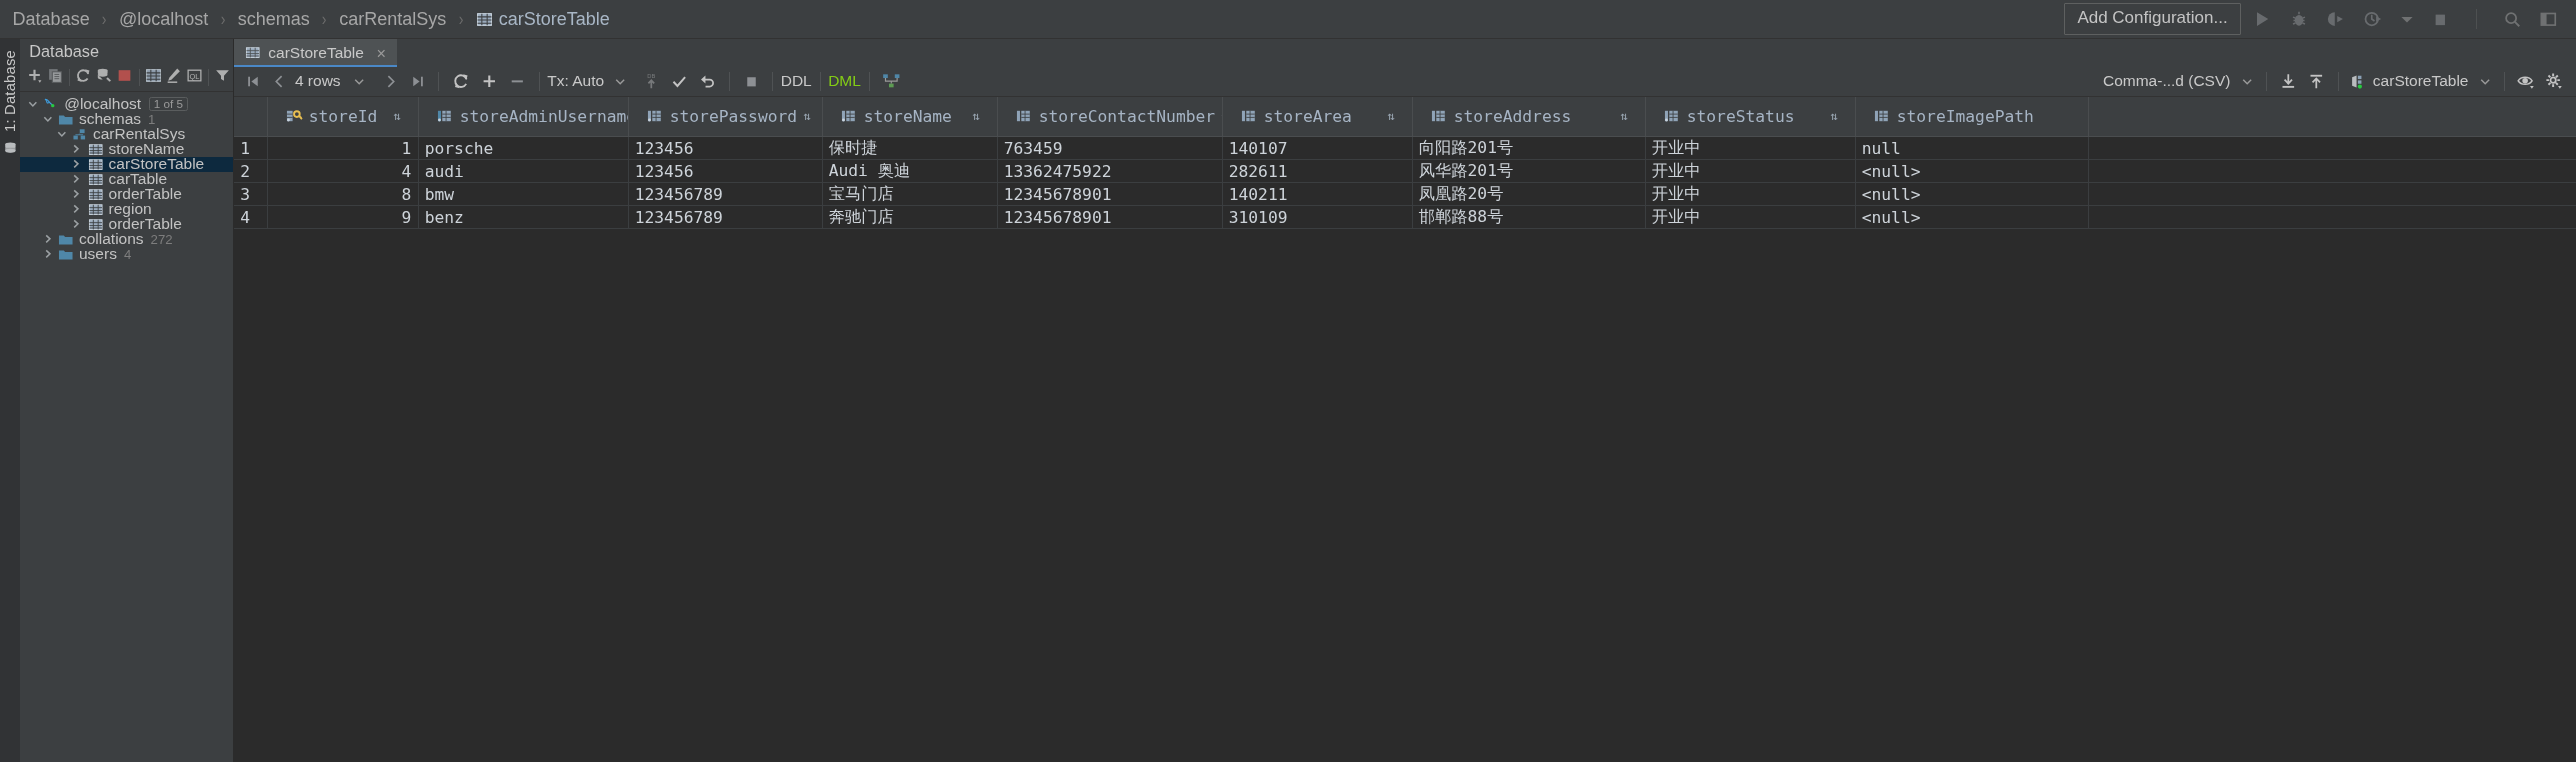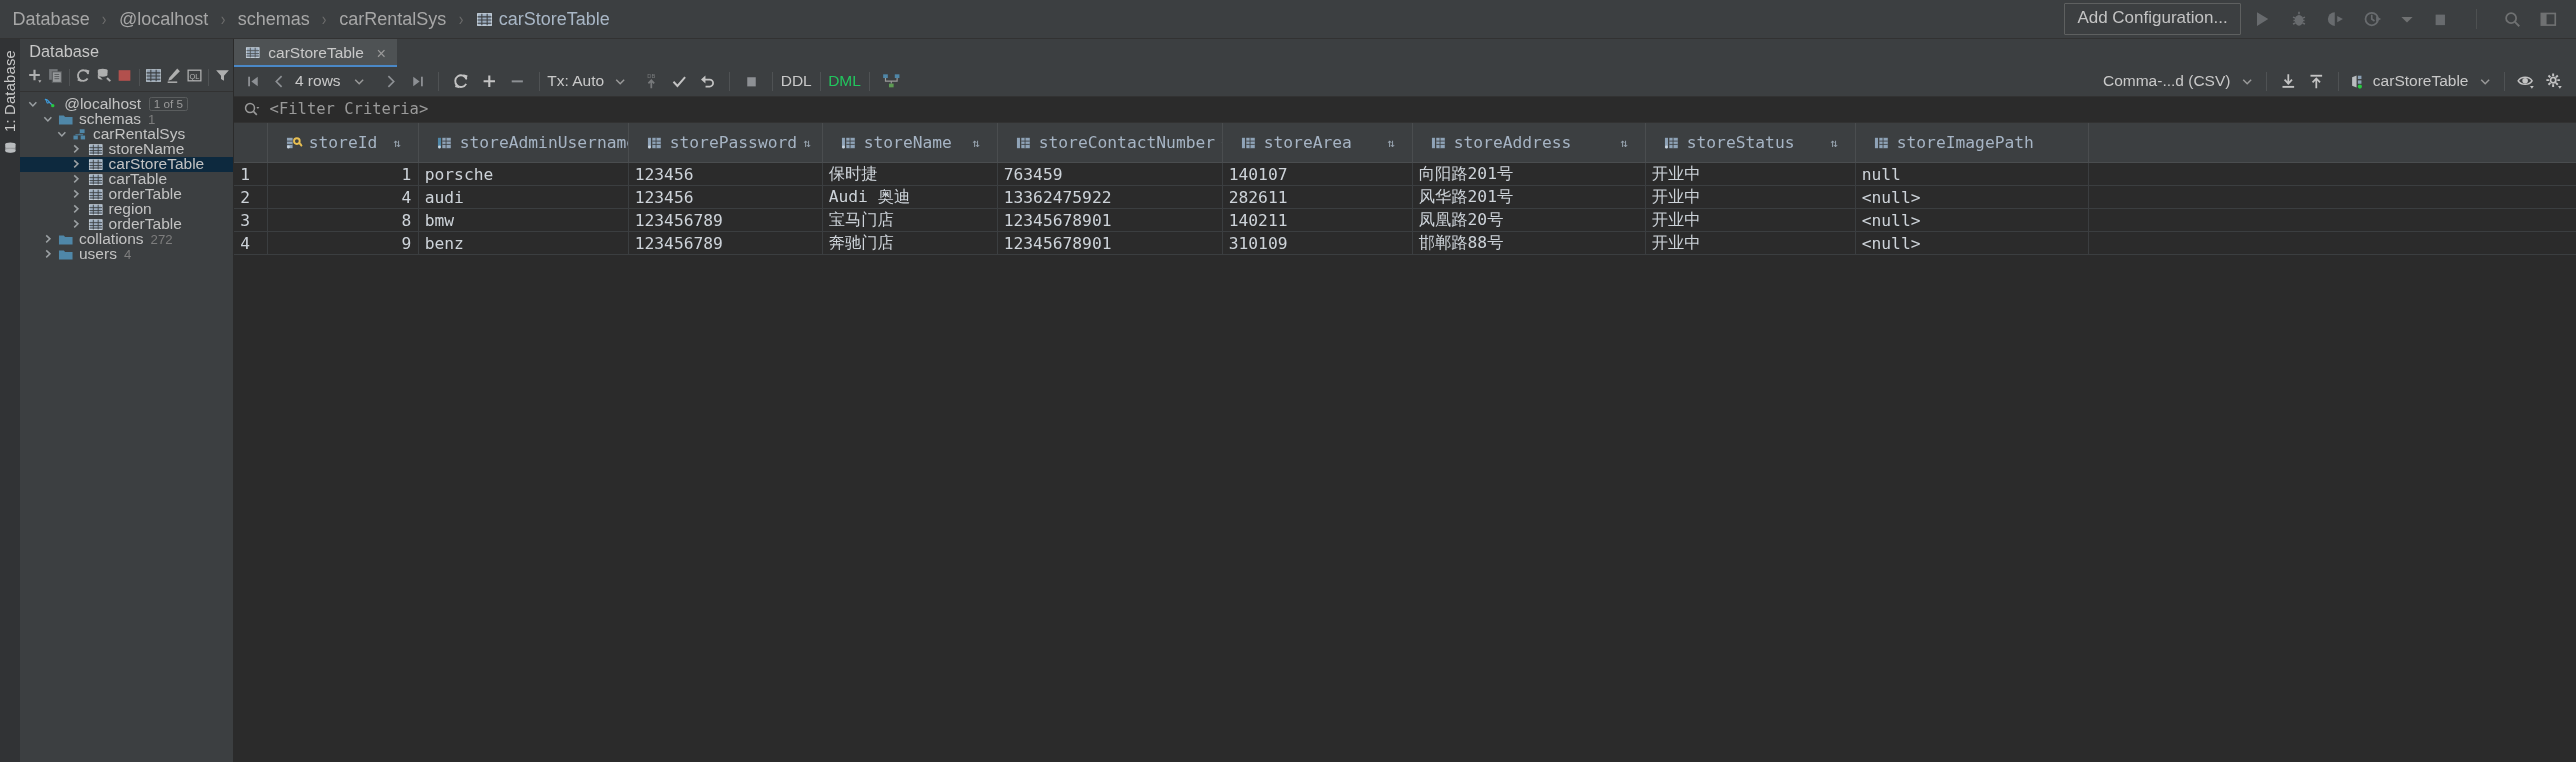--- a/index.html
+++ b/index.html
@@ -99,21 +99,21 @@
   }
   .tabclose { color:#9a9a9a; font-size: 16.3px; margin-left: 4.7px; }
 
   
   .gtool {
     height: 29.5px; display:flex; align-items:center; gap:0;
     padding: 0 7.8px 0 6.2px; border-bottom:0.8px solid #323232; background:#3c3f41;
   }
   .gbtn { height:23px; min-width:22px; display:flex; align-items:center; justify-content:center; padding:0 4.7px; }
   .gtxt { font-size:15.5px; color:#c9c9c9; white-space:nowrap; }
-  .gtxt.dim { color:#22c55e; }
+  .gtxt.dim { color:#84cc16; }
   .gsep { width:0.8px; height:18.6px; background:#4f5254; margin:0 7.8px; }
   .caret { margin-left:5.4px; }
 
   
   .filterrow {
     height: 26.4px; display:flex; align-items:center; gap:9.3px;
     padding-left: 9.3px; background:#2b2b2b; border-bottom:0.8px solid #323232;
   }
   .filtertext { font-family:"DejaVu Sans Mono", monospace; font-size:15.5px; color:#9a9a9a; }
 
@@ -633,30 +633,20 @@
         </span>
         <span class="gbtn">
           <svg width="18.6" height="18.6" viewBox="0 0 16 16">
               <circle cx="7" cy="7" r="2.3" fill="none" stroke="#c3c3c3" stroke-width="1.5"></circle>
               <path d="M7 1.2v2.2M7 10.6v2.2M1.2 7h2.2M10.6 7h2.2M3 3l1.6 1.6M9.4 9.4 11 11M11 3 9.4 4.6M4.6 9.4 3 11" stroke="#c3c3c3" stroke-width="1.7"></path>
               <path d="M11.2 12 L14.4 12 L12.8 14.4 Z" fill="#c3c3c3"></path>
             </svg>
         </span>
       </div>
 
-      <div class="filterrow">
-        <span class="ico">
-          <svg width="17" height="17" viewBox="0 0 16 16">
-              <circle cx="6.6" cy="6.6" r="4.2" fill="none" stroke="#9a9a9a" stroke-width="1.4"></circle>
-              <path d="M9.8 9.8 L13 13" stroke="#9a9a9a" stroke-width="1.5"></path>
-              <path d="M12.6 5.6 L15.4 5.6 L14 7.6 Z" fill="#9a9a9a"></path>
-            </svg>
-        </span>
-        <span class="filtertext">&lt;Filter Criteria&gt;</span>
-      </div>
 
       <div class="gridwrap">
         <table class="grid">
           <colgroup>
             <col style="width:33px">
             <col style="width:151px">
               <col style="width:210px">
               <col style="width:194px">
             <col style="width:175px">
               <col style="width:225px">

